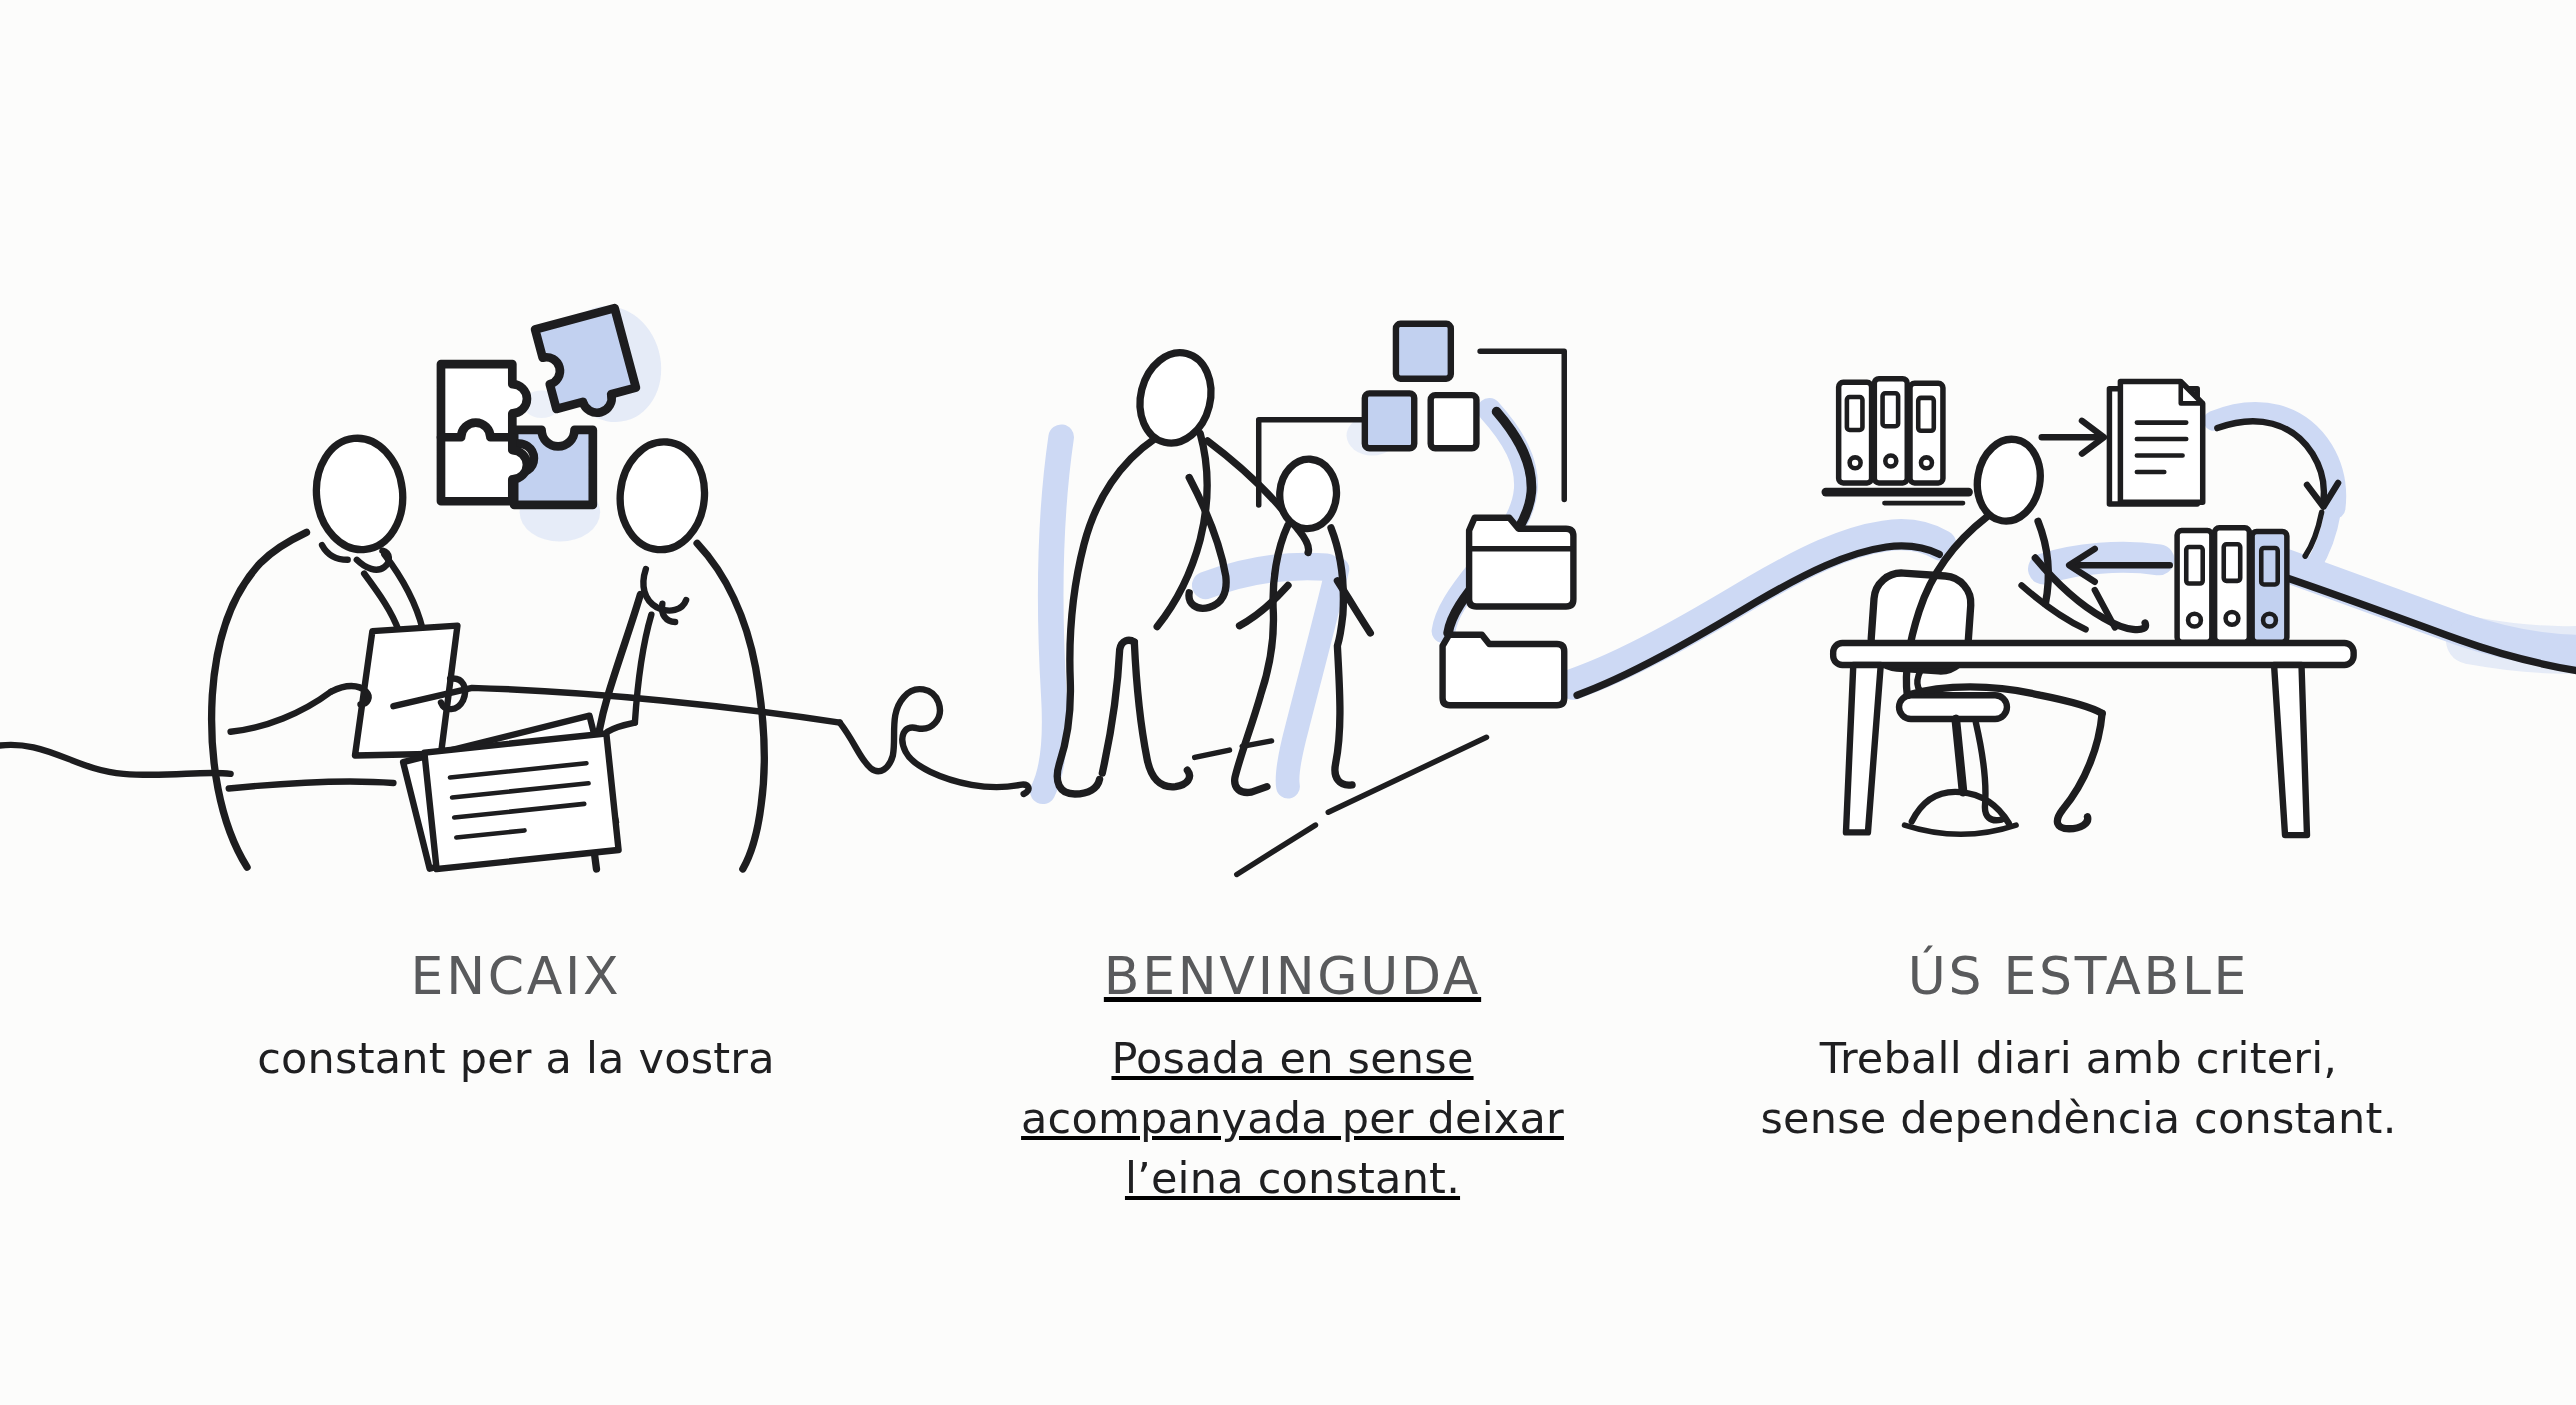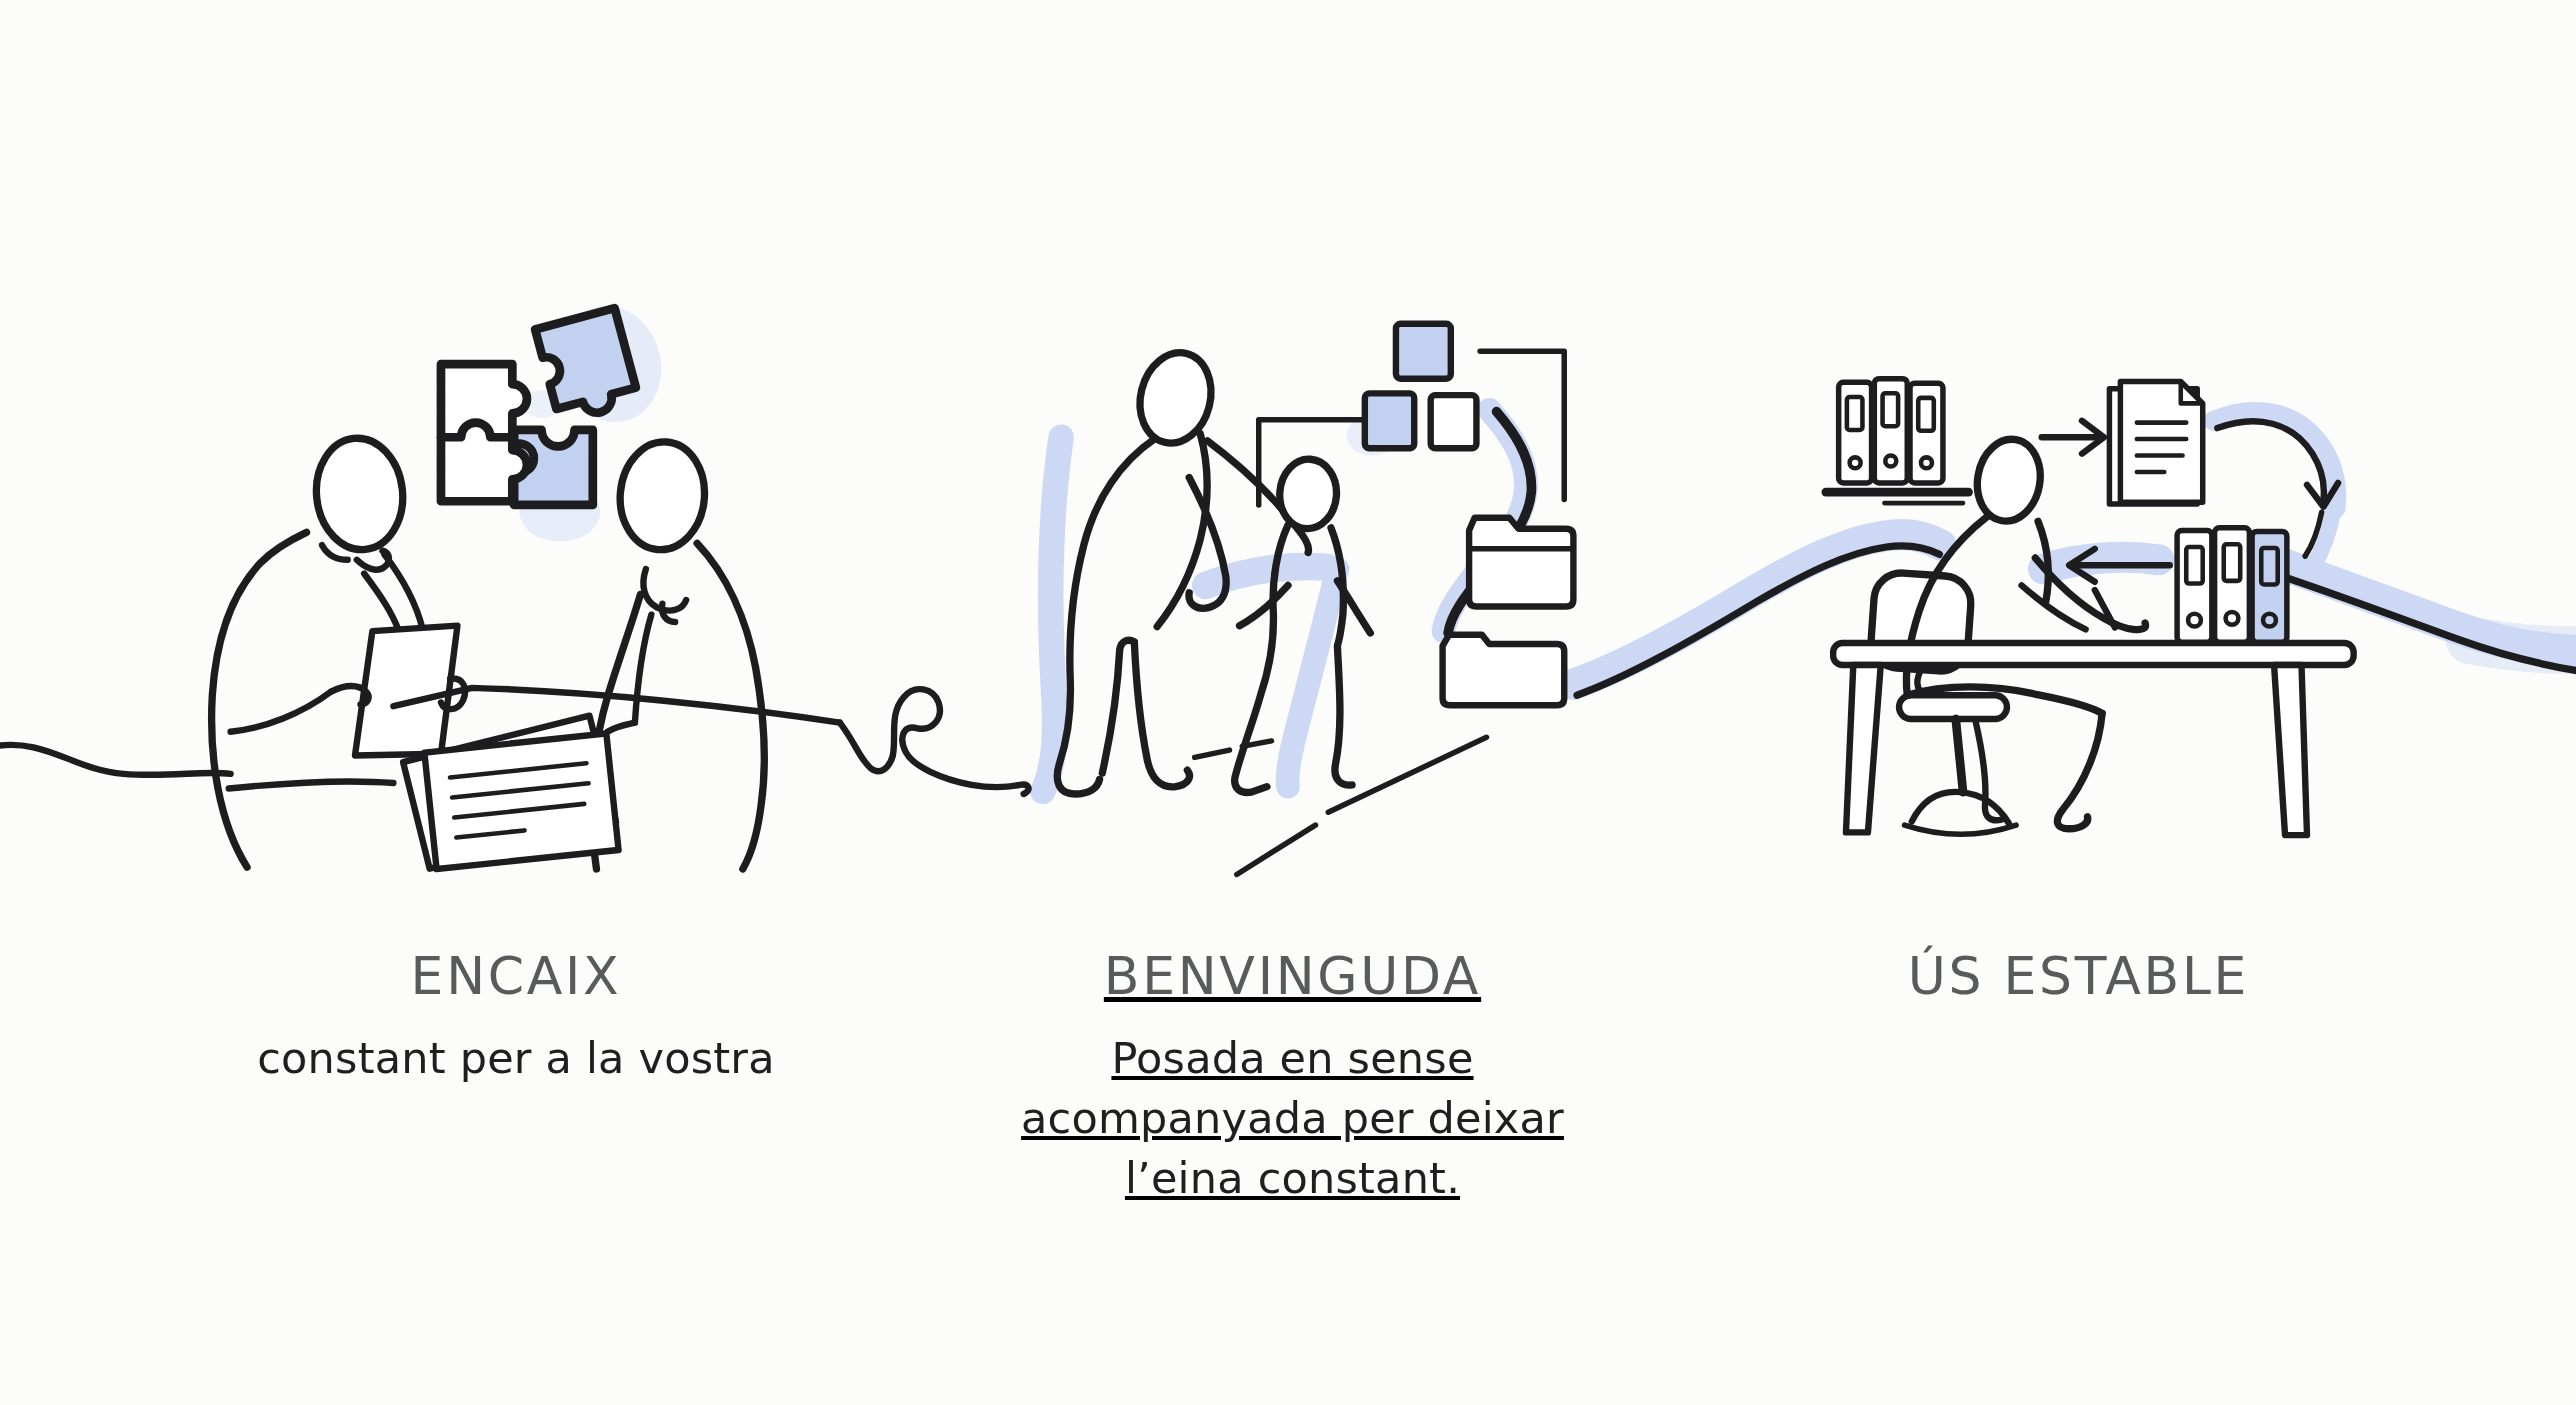--- a/index.html
+++ b/index.html
@@ -278,14 +278,18 @@
   <h2 class="title">BENVINGUDA</h2>
   <div class="desc">
     <div class="line">Posada en sense</div>
     <div class="line">acompanyada per deixar</div>
     <div class="line">l’eina constant.</div>
   </div>
 </section>
 
 <section class="caption" style="left:1731px;width:695px;text-align:center;">
   <h2 class="title">ÚS ESTABLE</h2>
+  <div class="desc">
+    <div class="line">Treball diari amb criteri,</div>
+    <div class="line">sense dependència constant.</div>
+  </div>
 </section>
 
 
 </body></html>

